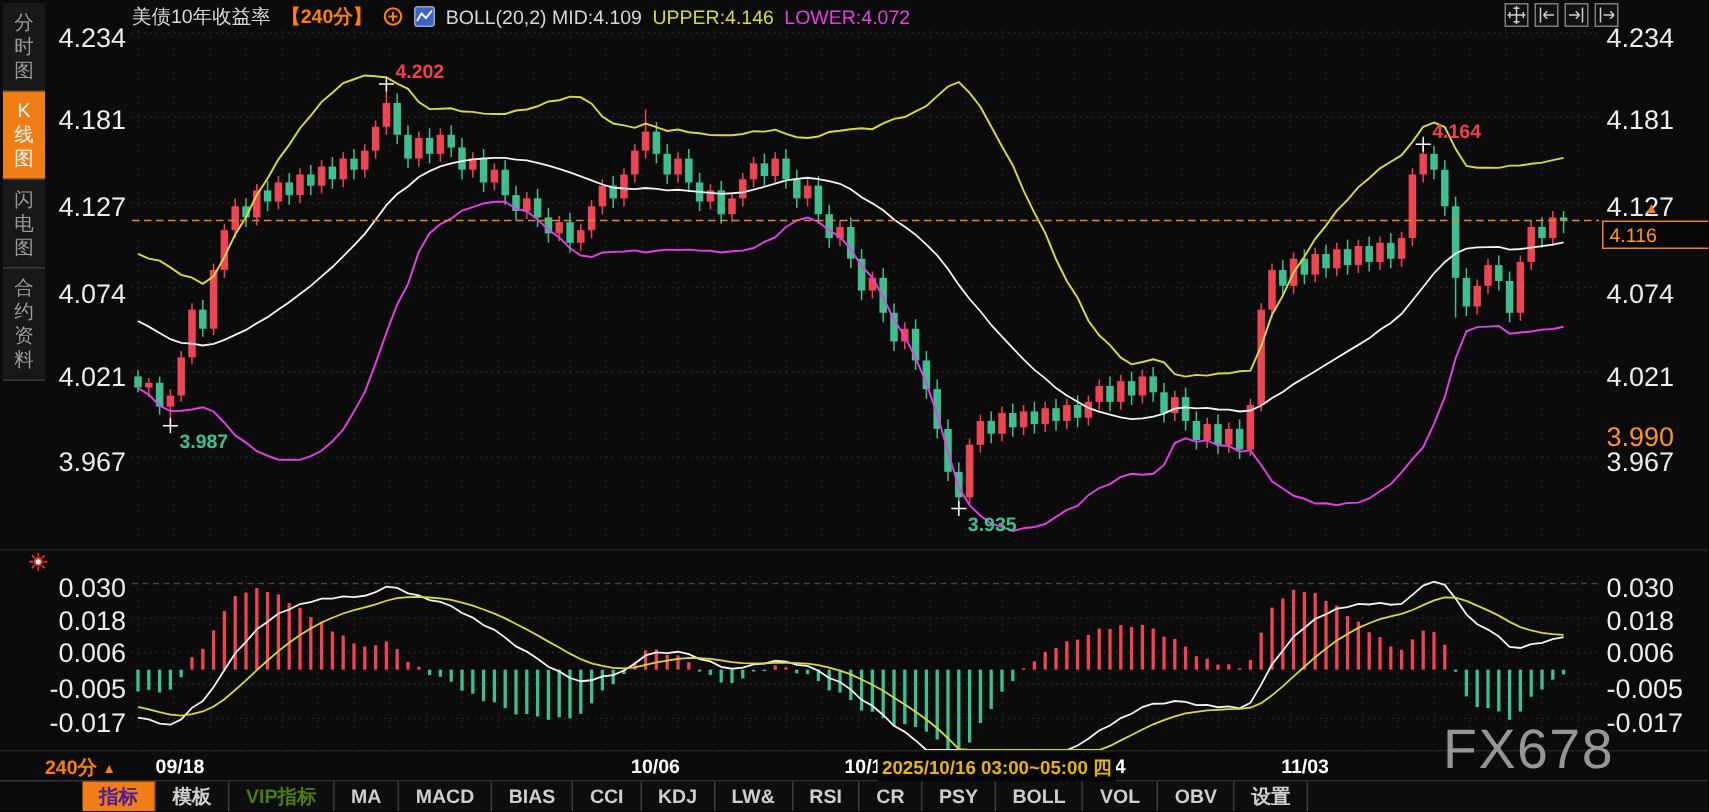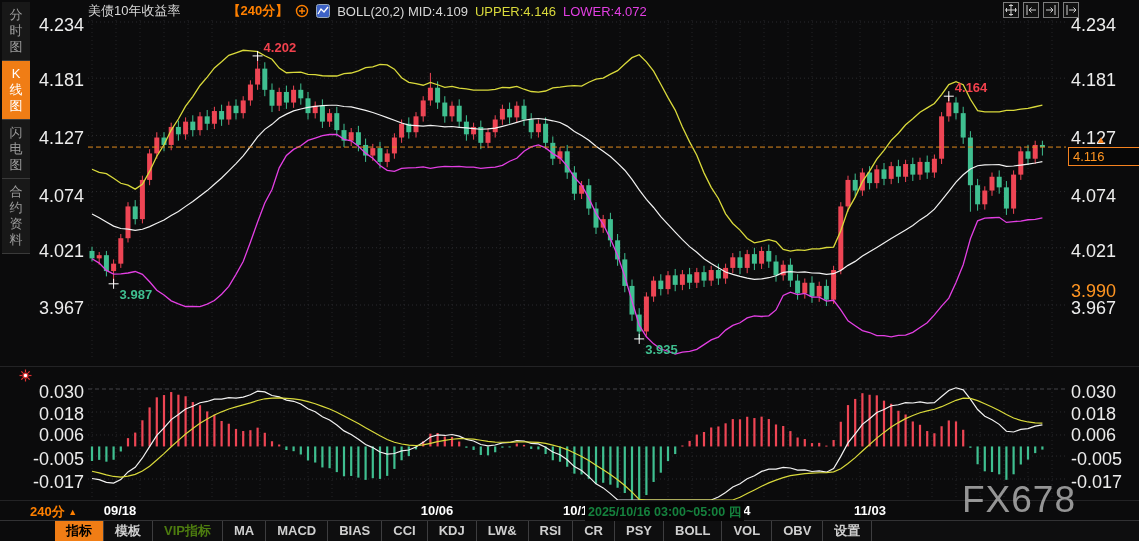--- a/index.html
+++ b/index.html
@@ -8,49 +8,49 @@
   svg#chart{position:absolute;left:0;top:0;z-index:1;}
   
   #sidebar{position:absolute;left:2px;top:2px;width:28px;z-index:4;background:#181818;}
   .side-tab{padding:5px 0;border-bottom:1px solid #3a3a3a;cursor:pointer;}
   .side-tab span{display:block;text-align:center;font-size:13px;line-height:16px;color:#9c9c9c;}
   .side-tab.active{background:#f07d15;}
   .side-tab.active span{color:#fff;}
   
   #header{position:absolute;left:88px;top:3px;height:16px;display:flex;align-items:center;gap:7px;z-index:3;white-space:nowrap;}
   .h-txt{font-size:13px;color:#d8d8d8;}
-  .h-orange{font-size:13px;color:#ff8000;font-weight:bold;margin-left:40px;}
+  .h-orange{font-size:13px;color:#ff8000;font-weight:bold;}
   .h-yellow{font-size:13px;color:#d9d93b;}
   .h-magenta{font-size:13px;color:#e33fe3;}
   #topbar-icons{position:absolute;left:1003px;top:2px;display:flex;gap:4px;z-index:3;}
   .tb-icon{width:14px;height:14px;border:1px solid #7e7e7e;background:#111;display:flex;align-items:center;justify-content:center;cursor:pointer;}
   
   .ax{position:absolute;font-size:18px;color:#ededed;z-index:3;}
   .ax-l{left:0;width:84px;text-align:right;}
   .ax-r{left:1071px;text-align:left;}
   .orange-txt{color:#ff9522 !important;}
   #cur-price-box{position:absolute;left:1068px;top:147px;width:68px;height:17px;line-height:17px;
      border:1px solid #f5821f;background:#070707;color:#ff9522;font-size:13px;padding-left:4px;z-index:4;}
   #cur-arrow{position:absolute;left:1096px;top:135px;color:#f5821f;font-size:10px;z-index:5;line-height:10px;}
   
   #macd-header{position:absolute;left:92px;top:375px;display:flex;gap:9px;z-index:3;white-space:nowrap;}
   
   .x-tick{position:absolute;top:503px;font-size:13px;font-weight:bold;color:#ffffff;z-index:3;white-space:nowrap;}
   #date-box{position:absolute;left:585px;top:502px;height:16px;line-height:16px;background:#060606;
-     color:#15803d;font-size:12.5px;font-weight:bold;padding:2px 3px;z-index:4;white-space:nowrap;}
+     color:#eab308;font-size:12.5px;font-weight:bold;padding:2px 3px;z-index:4;white-space:nowrap;}
   #period-btn{position:absolute;left:30px;top:503px;font-size:13px;font-weight:bold;color:#ff8000;z-index:4;cursor:pointer;white-space:nowrap;}
   #period-btn .arr{font-size:9px;vertical-align:1px;}
   #watermark{position:absolute;left:962px;top:479px;font-size:37px;color:#b8b8b8;opacity:.8;letter-spacing:1px;z-index:2;text-align:right;}
   
   .hline{position:absolute;left:0;right:0;height:1px;z-index:2;}
   
   #toolbar{position:absolute;left:55px;right:0;top:521px;height:20px;display:flex;z-index:4;background:#0e0e0f;}
   .tool-btn{height:20px;line-height:20px;padding:0 11px;font-size:13px;font-weight:bold;color:#cfcfcf;
      border-right:1px solid #3d3d3f;text-align:center;cursor:pointer;white-space:nowrap;}
-  .tool-btn.active{background:#f07d15;color:#000000;}
+  .tool-btn.active{background:#f07d15;color:#4c1d95;}
   .tool-btn.vip{color:#4d7c0f;}
   #sun-icon{position:absolute;left:19px;top:368px;z-index:3;}
 </style>
 </head>
 <body>
 
 <div class="app">
   <svg id="chart" width="1139" height="541">
       <line x1="92" y1="20" x2="92" y2="360" stroke="#242427" stroke-dasharray="1,3"></line>
       <line x1="92" y1="384" x2="92" y2="500" stroke="#242427" stroke-dasharray="1,3"></line>

